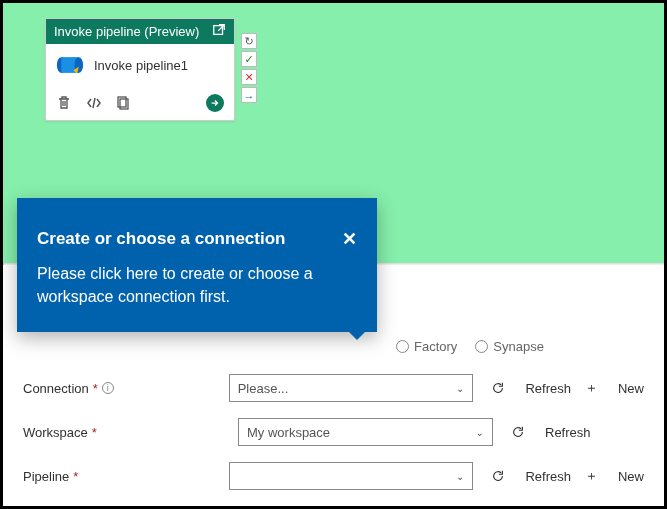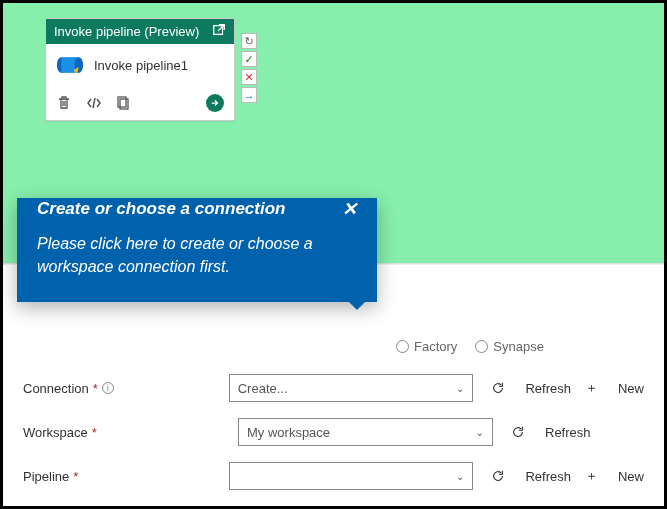--- a/index.html
+++ b/index.html
@@ -118,24 +118,23 @@
     align-items:center; justify-content:center; color:#fff; font-size:12px;
     cursor:pointer;
   }
   
   .callout {
     position:absolute;
     left: 14px; top: 195px;
     width: 360px;
     background:#0062ad;
     color:#fff;
-    padding: 0 20px 24px 20px;
+    padding: 30px 20px 24px 20px;
     box-shadow: 0 6px 18px rgba(0,0,0,0.3);
     z-index: 10;
-    font-style: italic;
   }
   .callout-title {
     font-weight:600; font-size:17px; margin-bottom:12px;
     display:flex; justify-content:space-between; align-items:center;
   }
   .callout-body { font-size:16px; line-height:1.45; }
   .callout::after {
     content:"";
     position:absolute;
     bottom:-18px; left:330px;
@@ -224,21 +223,21 @@
       </div>
     </div>
 
     <div class="form-row">
       <div class="form-label">
         <span>Connection</span>
         <span class="req">*</span>
         <span class="info-icon">i</span>
       </div>
       <div class="select">
-        <span>Create...</span>
+        <span>Please...</span>
         <span class="chev">⌄</span>
       </div>
       <div class="actions">
         <div class="act">
           <svg width="14" height="14" viewBox="0 0 16 16" fill="none" stroke="#323130" stroke-width="1.3">
               <path d="M13 8a5 5 0 1 1-1.5-3.5M13 2v4h-4"></path>
             </svg>
           <span>Refresh</span>
         </div>
         <div class="act">

